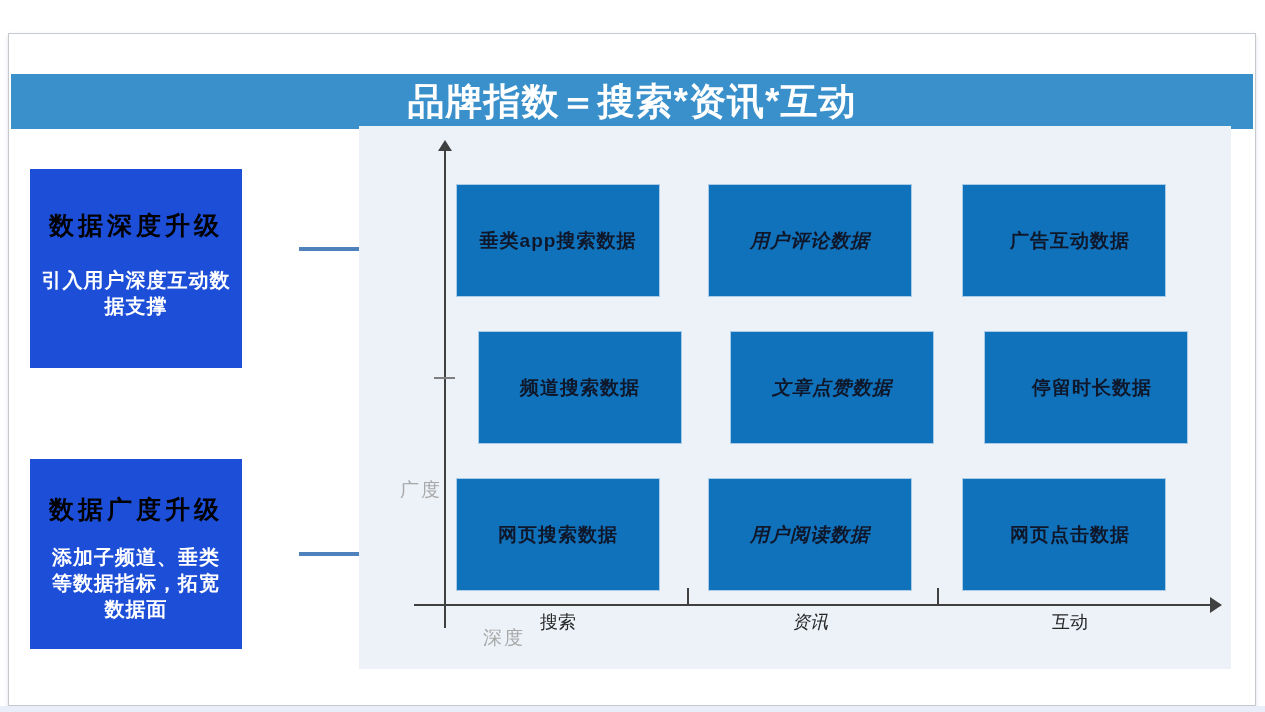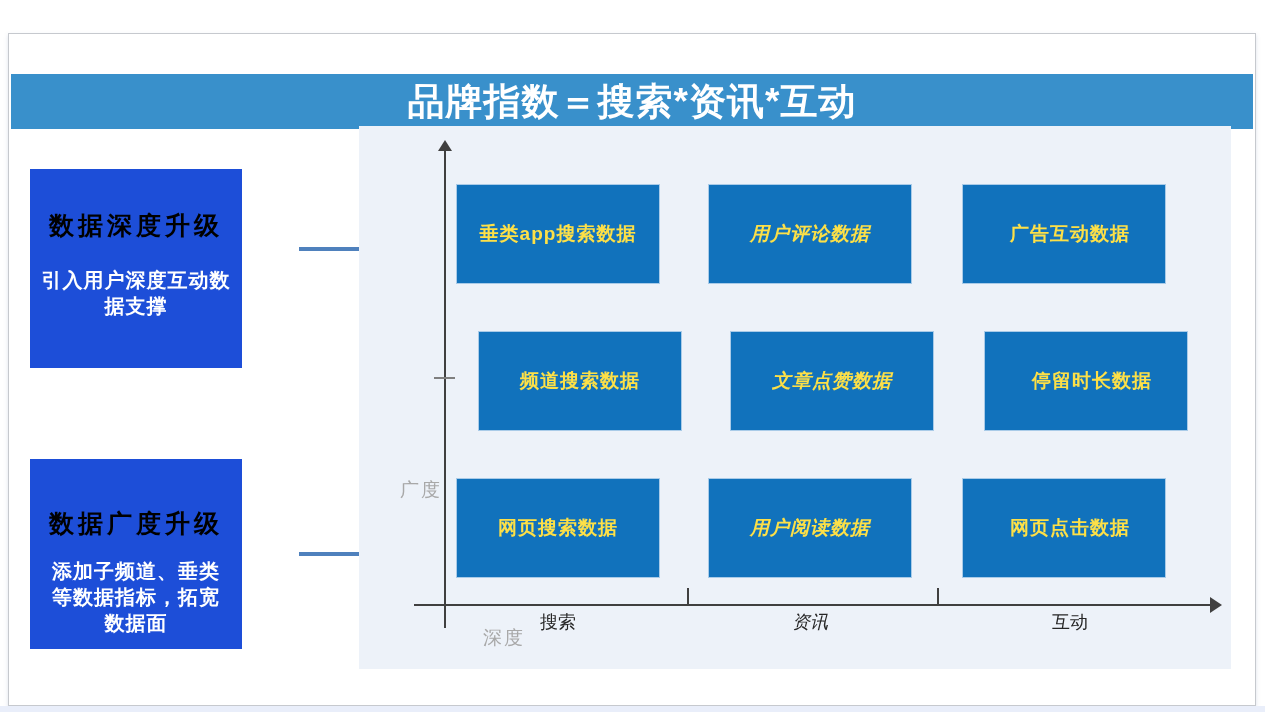--- a/index.html
+++ b/index.html
@@ -29,21 +29,21 @@
   .panel {
     position:absolute; left:21px; width:212px; background:#1d4ed8;
     text-align:center;
   }
   .panel-depth   { top:135px; height:199px; }
   .panel-breadth { top:425px; height:190px; }
   .panel-title {
     color:#000000; font-size:25px; font-weight:bold; letter-spacing:4px;
     margin-top:40px;
   }
-  .panel-breadth .panel-title { margin-top:48px; }
+  .panel-breadth .panel-title { margin-top:34px; }
   .panel-desc {
     color:#ffffff; font-size:20px; font-weight:bold; letter-spacing:1px;
     line-height:1.3; margin-top:25px; padding:0 2px;
   }
   .panel-breadth .panel-desc { margin-top:18px; padding:0 18px; }
   .flow-arrow { position:absolute; left:290px; width:80px; height:18px; }
   .flow-arrow-top    { top:206px; }
   .flow-arrow-bottom { top:511px; }
   .arrow-shaft {
     position:absolute; left:0; top:7px; width:64px; height:4px; background:#4f81bd;
@@ -75,23 +75,23 @@
     position:absolute; left:851px; top:471px; width:0; height:0;
     border-top:8px solid transparent; border-bottom:8px solid transparent;
     border-left:12px solid #404040;
   }
   .x-tick {
     position:absolute; top:462px; width:2px; height:17px; background:#404040;
   }
   .x-tick-1 { left:328px; }
   .x-tick-2 { left:578px; }
   .cell {
-    position:absolute; width:204px; height:100px;
+    position:absolute; width:204px; height:113px;
     background:#1172bc; border:1px solid #a9cbe8;
-    color:#fde047; font-size:19px; font-weight:bold; letter-spacing:1px;
+    color:#0f172a; font-size:19px; font-weight:bold; letter-spacing:1px;
     display:flex; align-items:center; justify-content:center; text-align:center;
   }
   .col-0 { left:97px; }  .col-1 { left:349px;font-style:italic; } .col-2 { left:603px;padding-left:12px; }
   .row-0 { top:58px; }   .row-1 { top:205px;margin-left:22px; }  .row-2 { top:352px; }
   .cat-label {
     position:absolute; top:484px; width:204px; text-align:center;
     color:#262626; font-size:18px;
   }
   .axis-text { position:absolute; color:#a8a8a8; font-size:19px; letter-spacing:2px;margin-left:21px; }
   .y-axis-label  { left:20px;  top:351px; }

